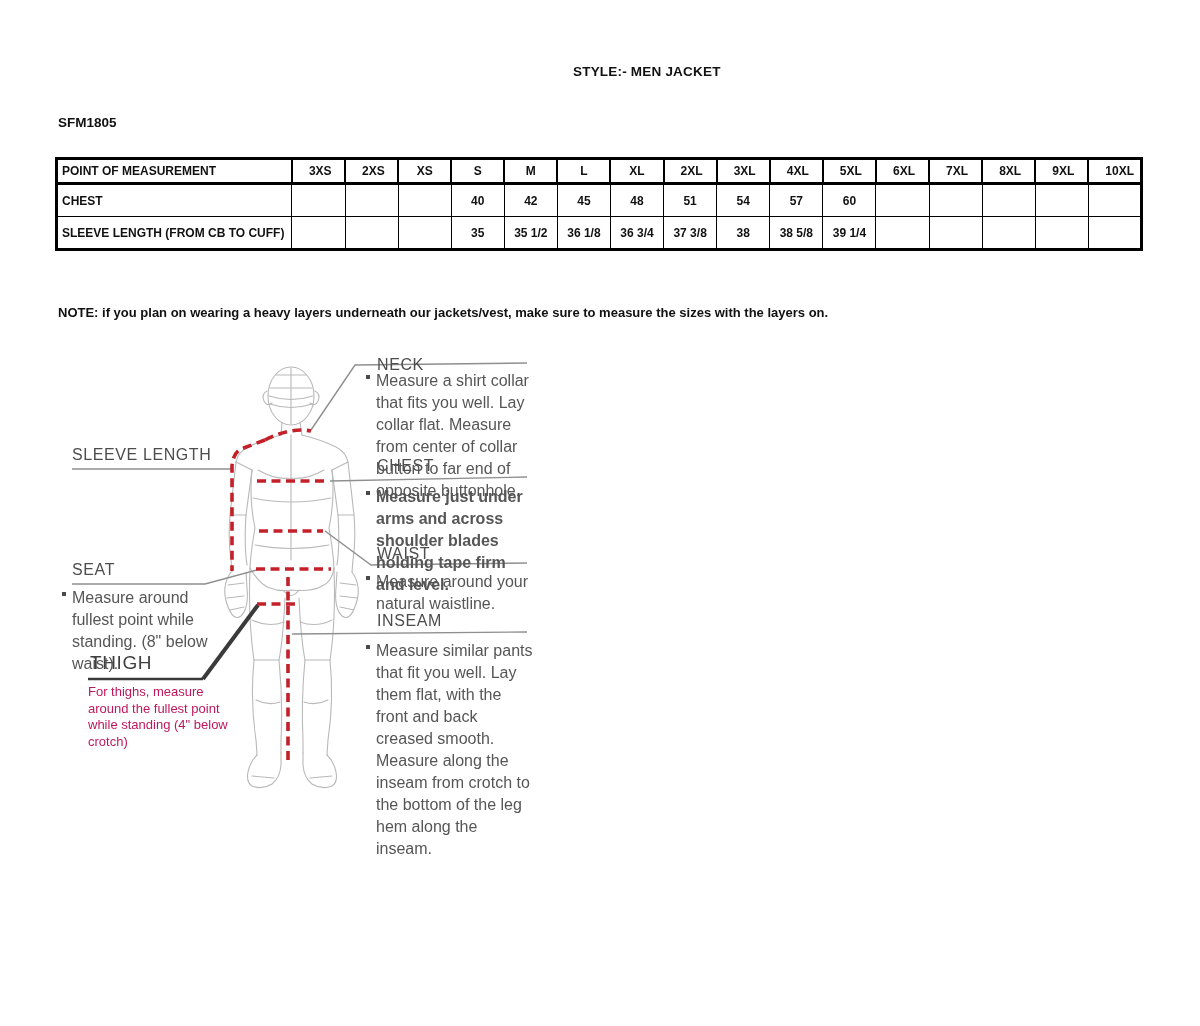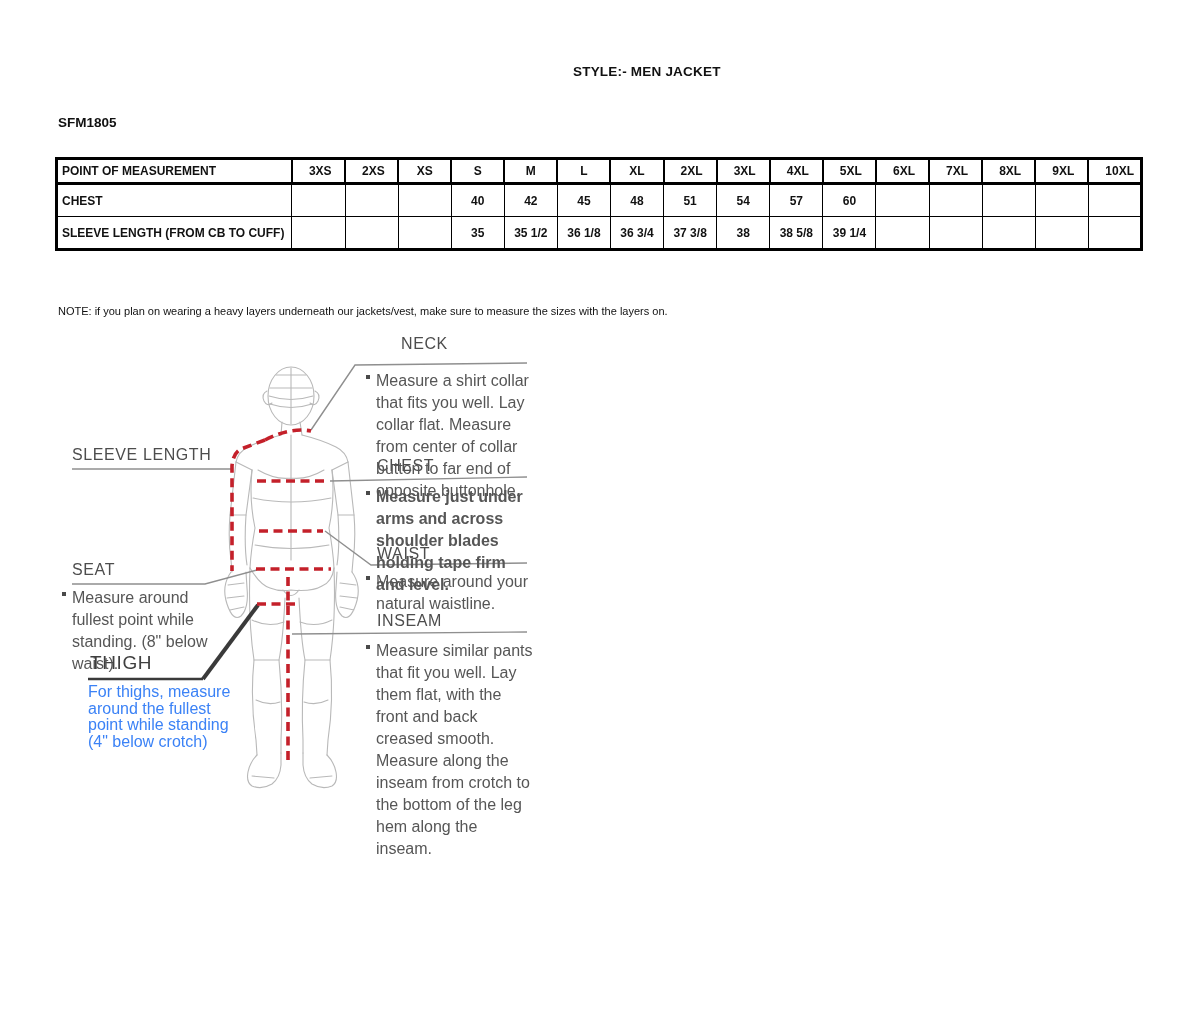--- a/index.html
+++ b/index.html
@@ -13,35 +13,35 @@
   
   .chart-wrap{position:absolute;left:55px;top:157px;width:1088px;}
   table.size-chart{border-collapse:collapse;table-layout:fixed;width:1088px;border:3px solid #000;}
   table.size-chart th{border:2px solid #000;border-bottom:3px solid #000;height:22px;
     font-size:12px;font-weight:bold;text-align:center;padding:0 16px;white-space:nowrap;overflow:hidden;}
   table.size-chart th.pom{text-align:left;padding-left:4px;}
   table.size-chart td{border:1.5px solid #000;height:31px;font-size:12px;font-weight:bold;
     text-align:center;padding:0 2px;white-space:nowrap;overflow:hidden;}
   table.size-chart td.pom{text-align:left;padding-left:4px;}
 
-  .note-line{position:absolute;left:58px;top:305px;font-size:11px;font-weight:normal;width:1100px;}
+  .note-line{position:absolute;left:58px;top:305px;font-size:13px;font-weight:bold;width:1100px;}
 
   
   #figure-svg{position:absolute;left:55px;top:330px;}
   .guide-h{position:absolute;font-size:16px;letter-spacing:.6px;color:#4d4d4d;font-weight:normal;}
   .guide-h.big{font-size:19px;color:#3f3f3f;}
   .desc{position:absolute;display:flex;gap:6px;font-size:16px;line-height:22px;color:#565656;}
   .desc .bullet{width:4px;height:4px;background:#4a4a4a;margin-top:5px;flex:none;}
-  .desc.plain{color:#3b82f6;font-size:16px;line-height:16.5px;}
+  .desc.plain{color:#be185d;font-size:13px;line-height:16.5px;}
 
   
   #h-sleeve{left:72px;top:446px;}
   #h-seat{left:72px;top:561px;}
   #h-thigh{left:90px;top:652px;}
-  #h-neck{left:377px;top:335px;margin-left:24px;}
+  #h-neck{left:377px;top:356px;}
   #h-chest{left:377px;top:457px;}
   #h-waist{left:377px;top:545px;}
   #h-inseam{left:377px;top:612px;}
 
   #d-sleeve{left:62px;top:473px;width:176px;}
   #d-seat{left:62px;top:587px;width:160px;}
   #d-thigh{left:88px;top:684px;width:152px;}
   #d-neck{left:366px;top:370px;width:170px;}
   #d-chest{left:366px;top:486px;width:172px;font-weight:bold;}
   #d-waist{left:366px;top:571px;width:170px;}

